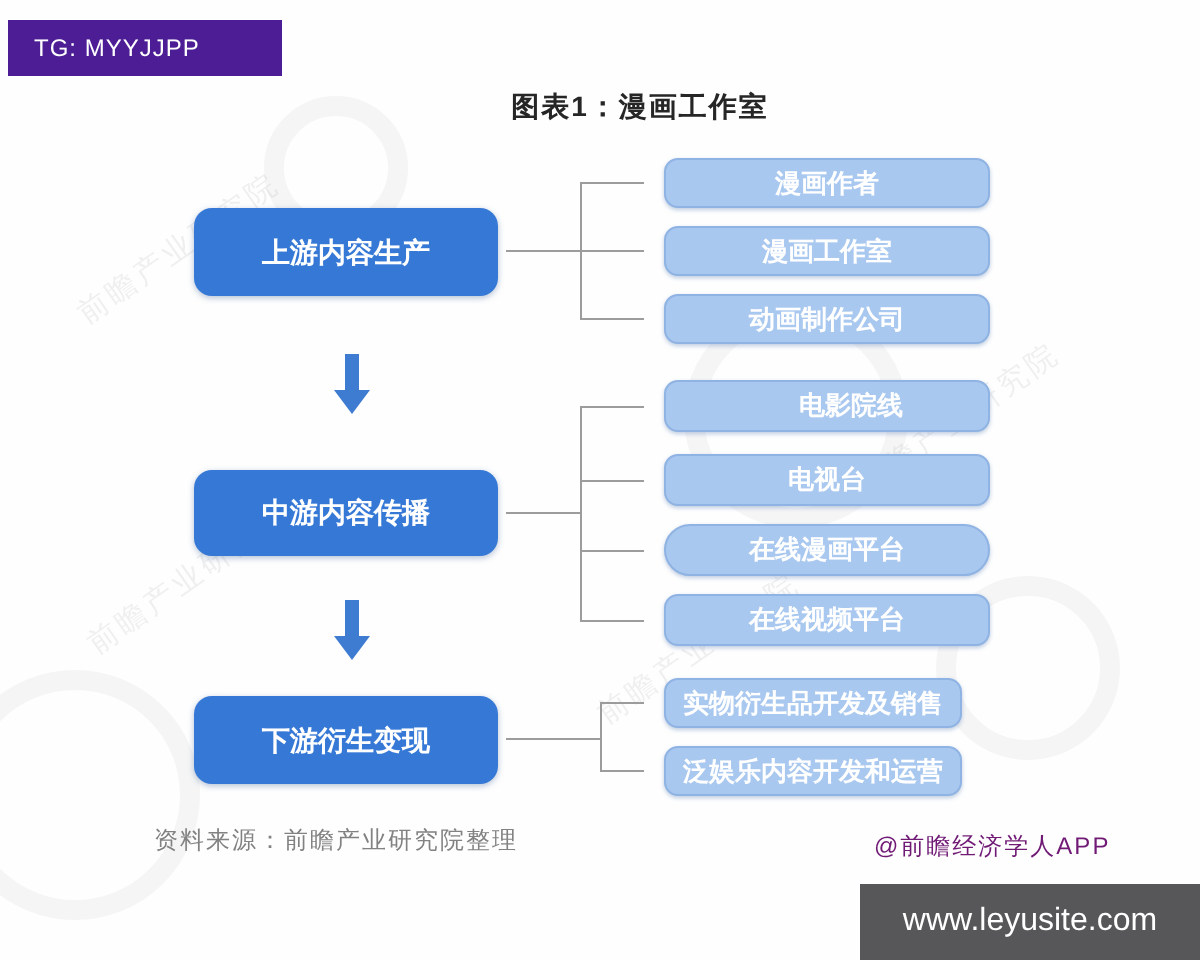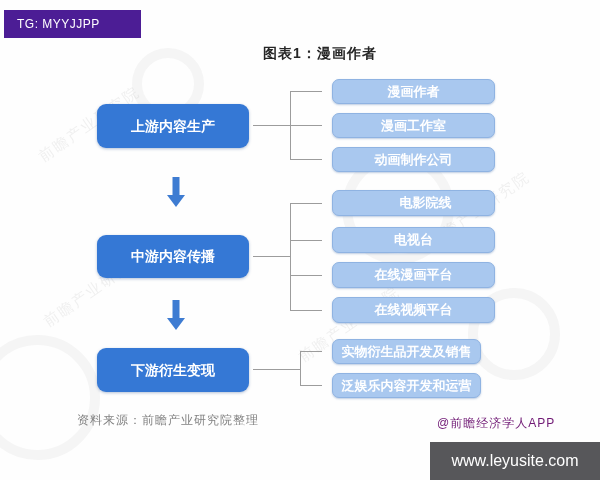--- a/index.html
+++ b/index.html
@@ -74,21 +74,21 @@
   <div class="wm-ring" style="left:342px;top:152px;width:92px;height:92px;"></div>
   <div class="wm-ring" style="left:468px;top:288px;width:72px;height:72px;"></div>
   <div class="wm-ring" style="left:-25px;top:335px;width:105px;height:105px;"></div>
   <div class="wm-text" style="left:30px;top:115px;">前瞻产业研究院</div>
   <div class="wm-text" style="left:420px;top:200px;">前瞻产业研究院</div>
   <div class="wm-text" style="left:290px;top:315px;">前瞻产业研究院</div>
   <div class="wm-text" style="left:35px;top:280px;">前瞻产业研究院</div>
 
   <div class="banner-top">TG: MYYJJPP</div>
 
-  <div class="chart-title">图表1：漫画作者</div>
+  <div class="chart-title">图表1：漫画工作室</div>
 
   <div class="stage stage-1">
     <div>上游</div>
     <div>内容生产</div>
   </div>
 
   <div class="h-line" style="left:253px;top:125px;width:69px;"></div>
   <div class="v-line" style="left:290px;top:91px;height:69px;"></div>
   <div class="h-line" style="left:290px;top:91px;width:32px;"></div>
   <div class="h-line" style="left:290px;top:159px;width:32px;"></div>
@@ -109,21 +109,21 @@
 
   <div class="h-line" style="left:253px;top:256px;width:37px;"></div>
   <div class="v-line" style="left:290px;top:203px;height:107px;"></div>
   <div class="h-line" style="left:290px;top:203px;width:32px;"></div>
   <div class="h-line" style="left:290px;top:240px;width:32px;"></div>
   <div class="h-line" style="left:290px;top:275px;width:32px;"></div>
   <div class="h-line" style="left:290px;top:310px;width:32px;"></div>
 
   <div class="child g12 g2h" style="top:190px;padding-left:24px;">电影院线</div>
   <div class="child g12 g2h" style="top:227px;">电视台</div>
-  <div class="child g12 g2h" style="top:262px;">在线漫画平台</div>
+  <div class="child g12 g2h" style="top:262px;border-radius:13px;">在线漫画平台</div>
   <div class="child g12 g2h" style="top:297px;">在线视频平台</div>
 
   <svg class="arrow arrow-2" viewBox="0 0 18 30">
     <rect x="5.5" y="0" width="7" height="19" fill="#3e7cd2"></rect>
     <polygon points="0,18 18,18 9,30" fill="#3e7cd2"></polygon>
   </svg>
 
   <div class="stage stage-3">
     <div>下游</div>
     <div>衍生变现</div>

